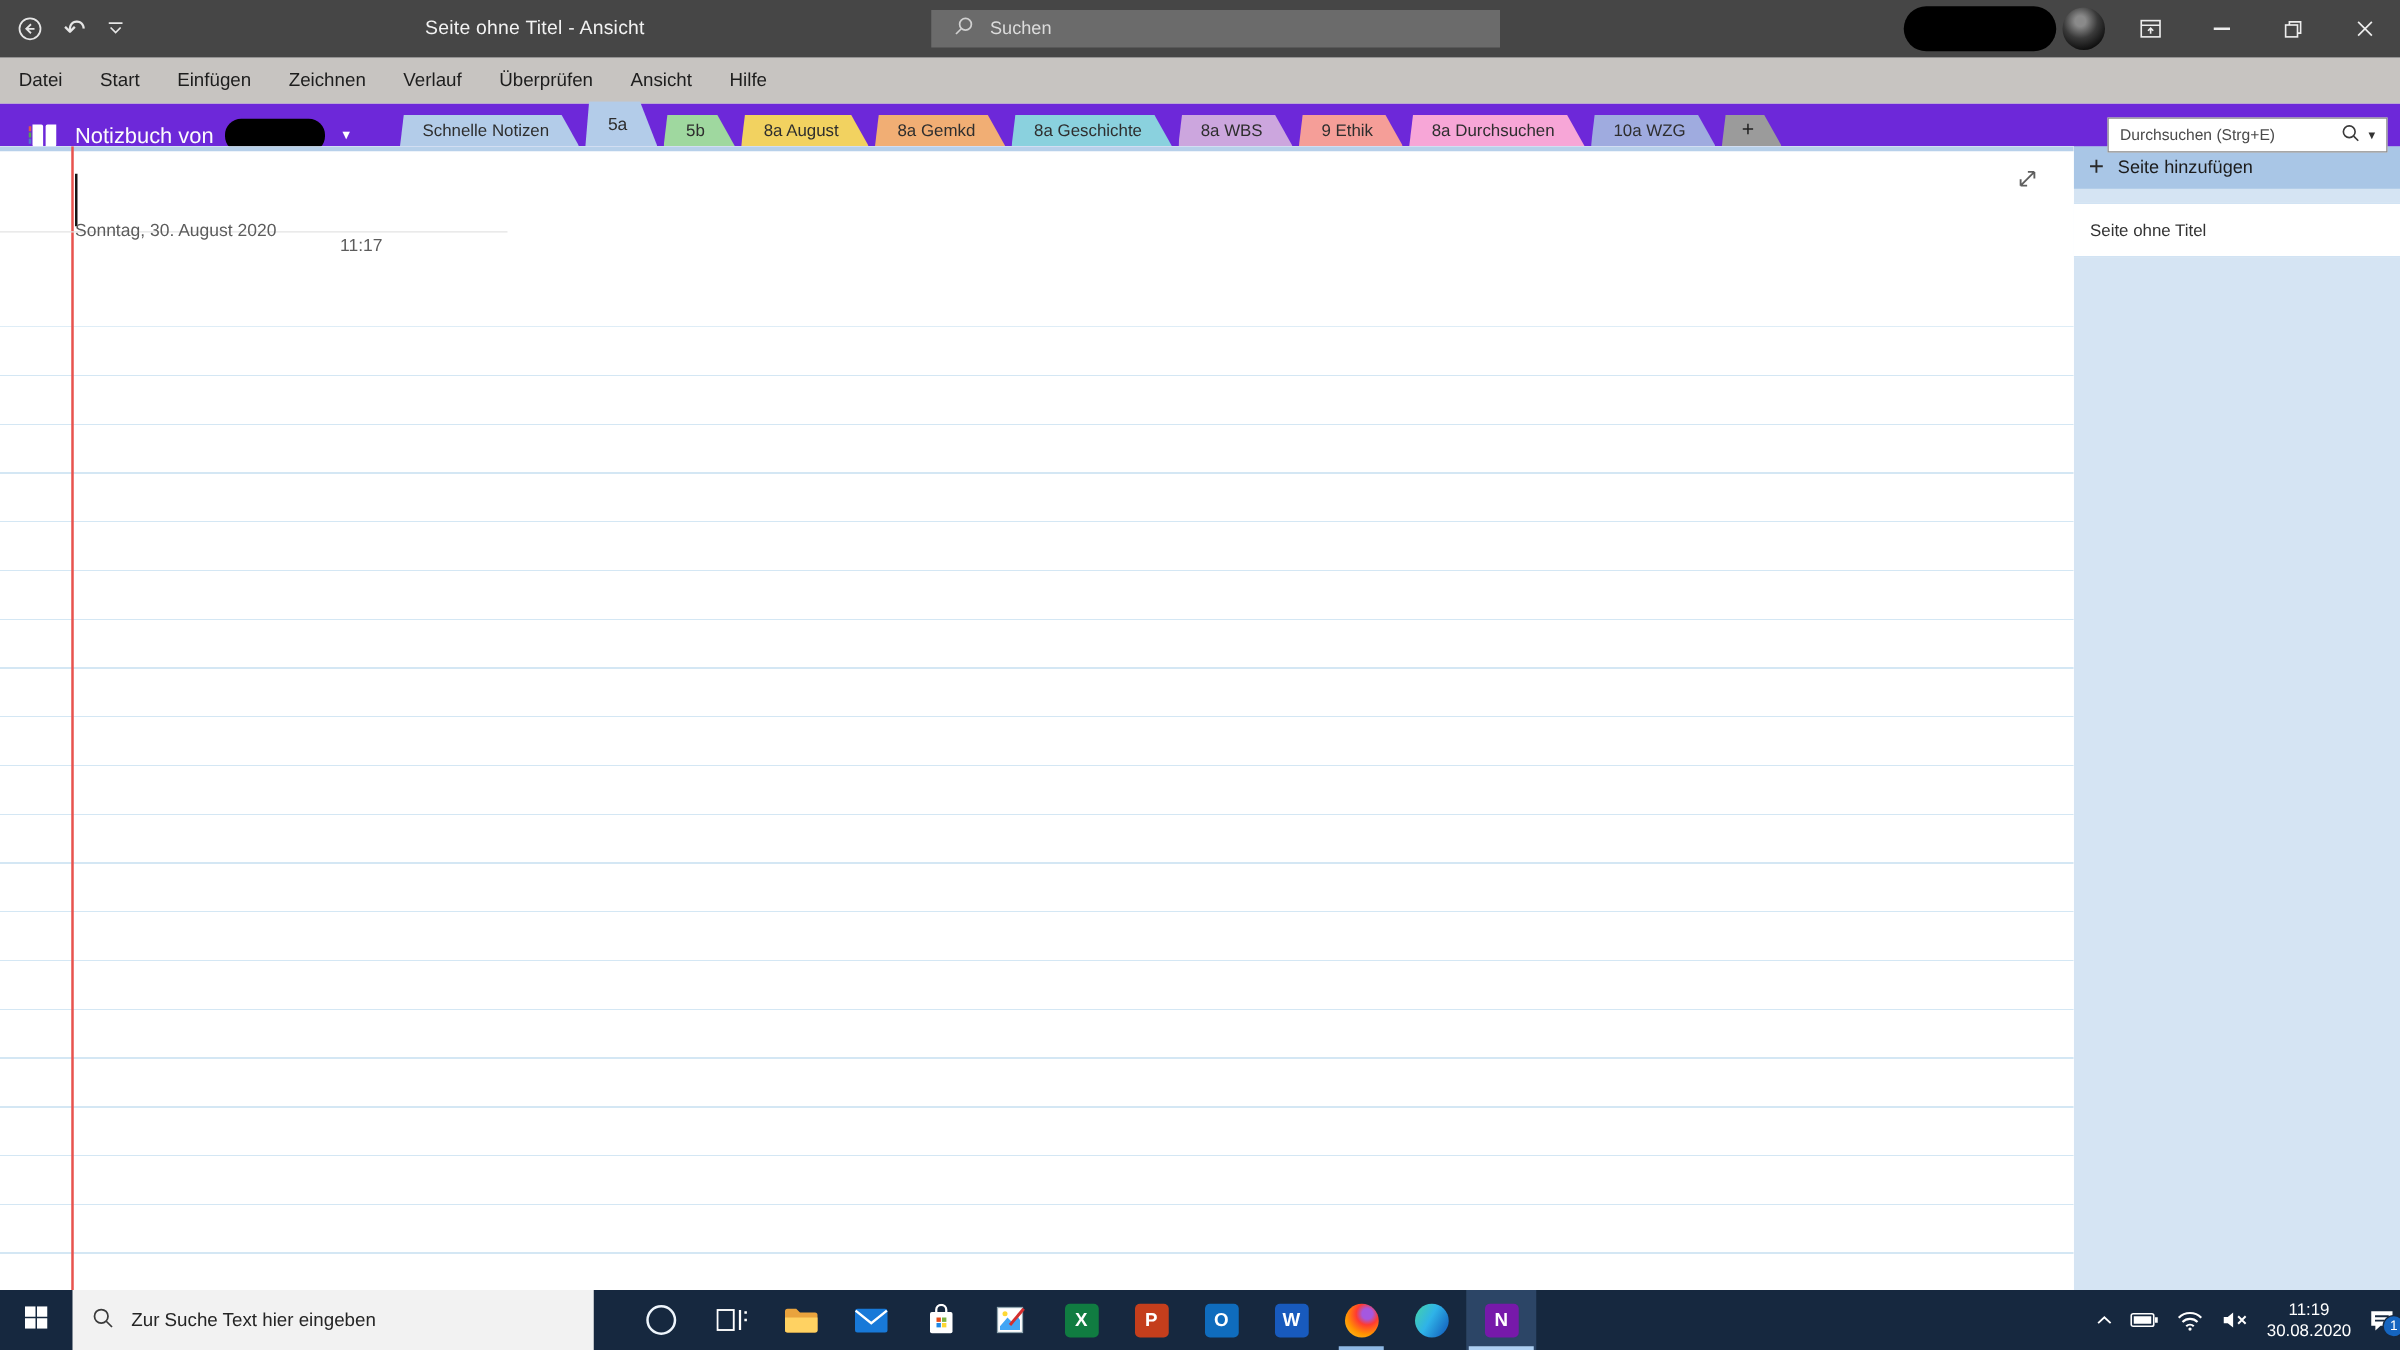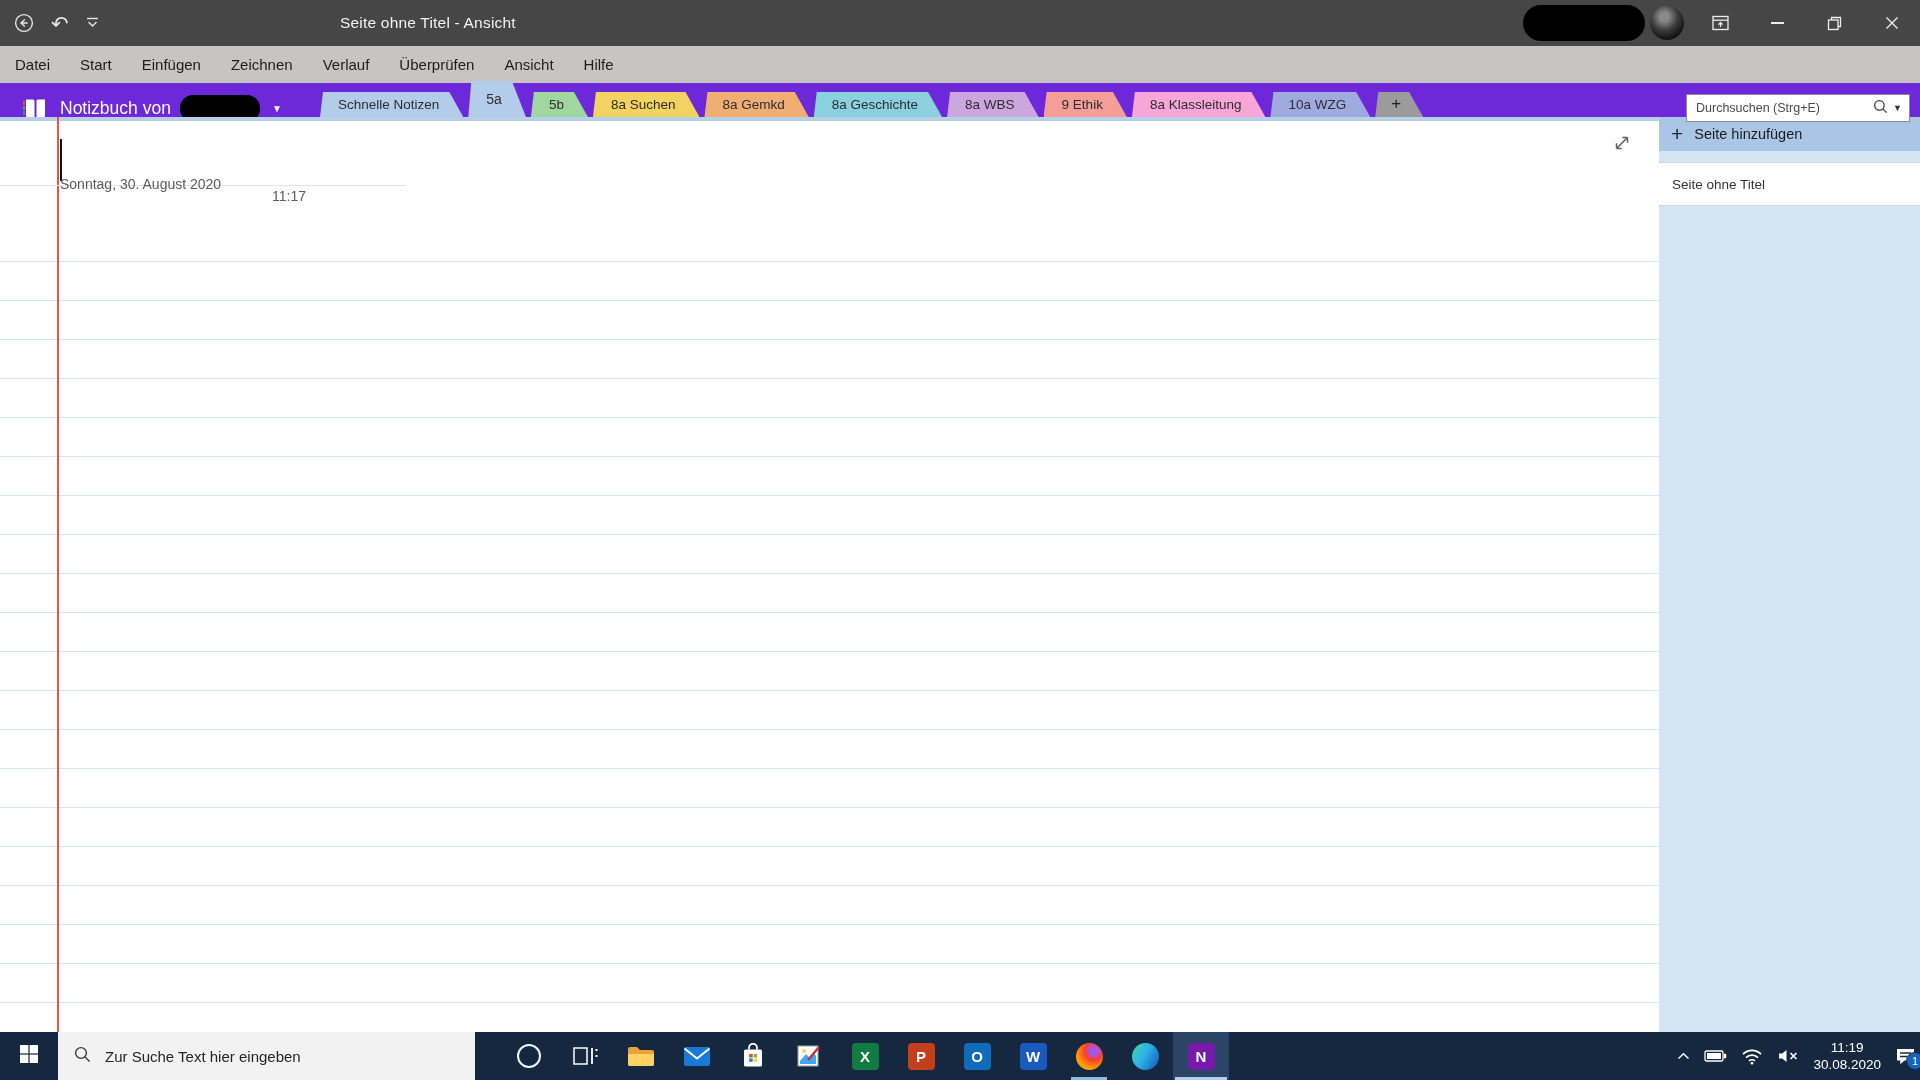--- a/index.html
+++ b/index.html
@@ -107,20 +107,29 @@
       </span>
       <span class="qat-btn undo-glyph">↶</span>
       <span class="qat-btn">
         <svg width="13" height="12" viewBox="0 0 13 12">
             <line x1="1" y1="1.5" x2="12" y2="1.5" stroke="currentColor" stroke-width="1.4"></line>
             <path d="M2.5 5 L6.5 9 L10.5 5" fill="none" stroke="currentColor" stroke-width="1.4"></path>
           </svg>
       </span>
     </div>
     <div class="tb-title">Seite ohne Titel  -  Ansicht</div>
+    <div class="tb-search">
+      <span>
+        <svg width="16" height="16" viewBox="0 0 16 16">
+            <circle cx="9.4" cy="6.4" r="4.7" fill="none" stroke="#d0d0d0" stroke-width="1.4"></circle>
+            <line x1="6" y1="10" x2="1.8" y2="14.2" stroke="#d0d0d0" stroke-width="1.4"></line>
+          </svg>
+      </span>
+      <span>Suchen</span>
+    </div>
     <div class="tb-right">
       <div class="redact-pill"></div>
       <div class="avatar"></div>
       <div class="winbtn">
         <svg width="17" height="16" viewBox="0 0 17 16">
             <rect x="1" y="1.5" width="15" height="13" fill="none" stroke="currentColor" stroke-width="1.3"></rect>
             <line x1="1" y1="5.2" x2="16" y2="5.2" stroke="currentColor" stroke-width="1.3"></line>
             <path d="M8.5 12 V7.8 M6.4 9.6 L8.5 7.5 L10.6 9.6" fill="none" stroke="currentColor" stroke-width="1.3"></path>
           </svg>
       </div>
@@ -164,26 +173,26 @@
         </svg>
       </span>
       <span class="nb-title">Notizbuch von</span>
       <span class="nb-redact"></span>
       <span class="nb-caret">▼</span>
     </div>
     <div class="tabs">
       <div class="tab" style="background: rgb(179, 204, 233);">Schnelle Notizen</div>
       <div class="tab active" style="background: rgb(179, 204, 233);">5a</div>
       <div class="tab" style="background: rgb(159, 216, 159);">5b</div>
-      <div class="tab" style="background: rgb(242, 210, 96);">8a Suchen</div>
+      <div class="tab" style="background: rgb(242, 210, 96);">8a August</div>
       <div class="tab" style="background: rgb(241, 174, 116);">8a Gemkd</div>
       <div class="tab" style="background: rgb(138, 209, 222);">8a Geschichte</div>
       <div class="tab" style="background: rgb(204, 166, 222);">8a WBS</div>
       <div class="tab" style="background: rgb(245, 158, 152);">9 Ethik</div>
-      <div class="tab" style="background: rgb(247, 166, 215);">8a Klassleitung</div>
+      <div class="tab" style="background: rgb(247, 166, 215);">8a Durchsuchen</div>
       <div class="tab" style="background: rgb(159, 171, 223);">10a WZG</div>
       <div class="tab add">+</div>
     </div>
     <div class="nb-search">
       <span class="ph">Durchsuchen (Strg+E)</span>
       <span>
         <svg width="15" height="15" viewBox="0 0 15 15">
             <circle cx="6.4" cy="6.4" r="4.7" fill="none" stroke="#3a3a3a" stroke-width="1.3"></circle>
             <line x1="9.9" y1="9.9" x2="13.6" y2="13.6" stroke="#3a3a3a" stroke-width="1.3"></line>
           </svg>

